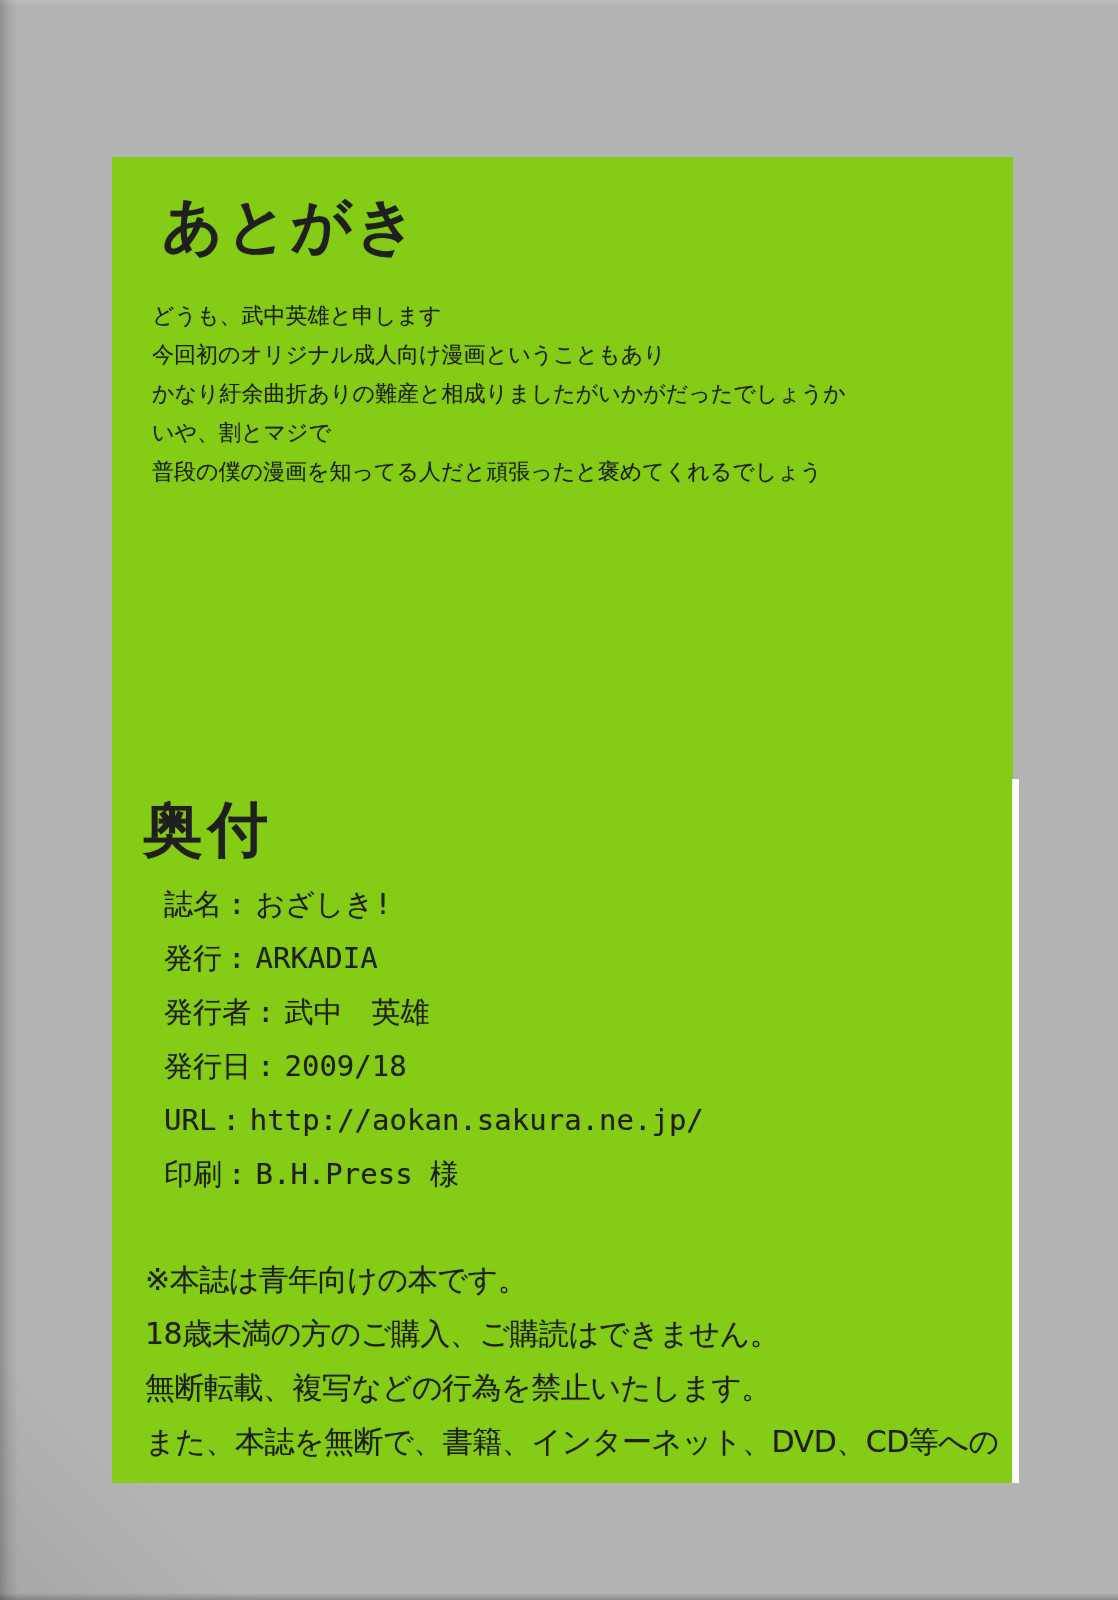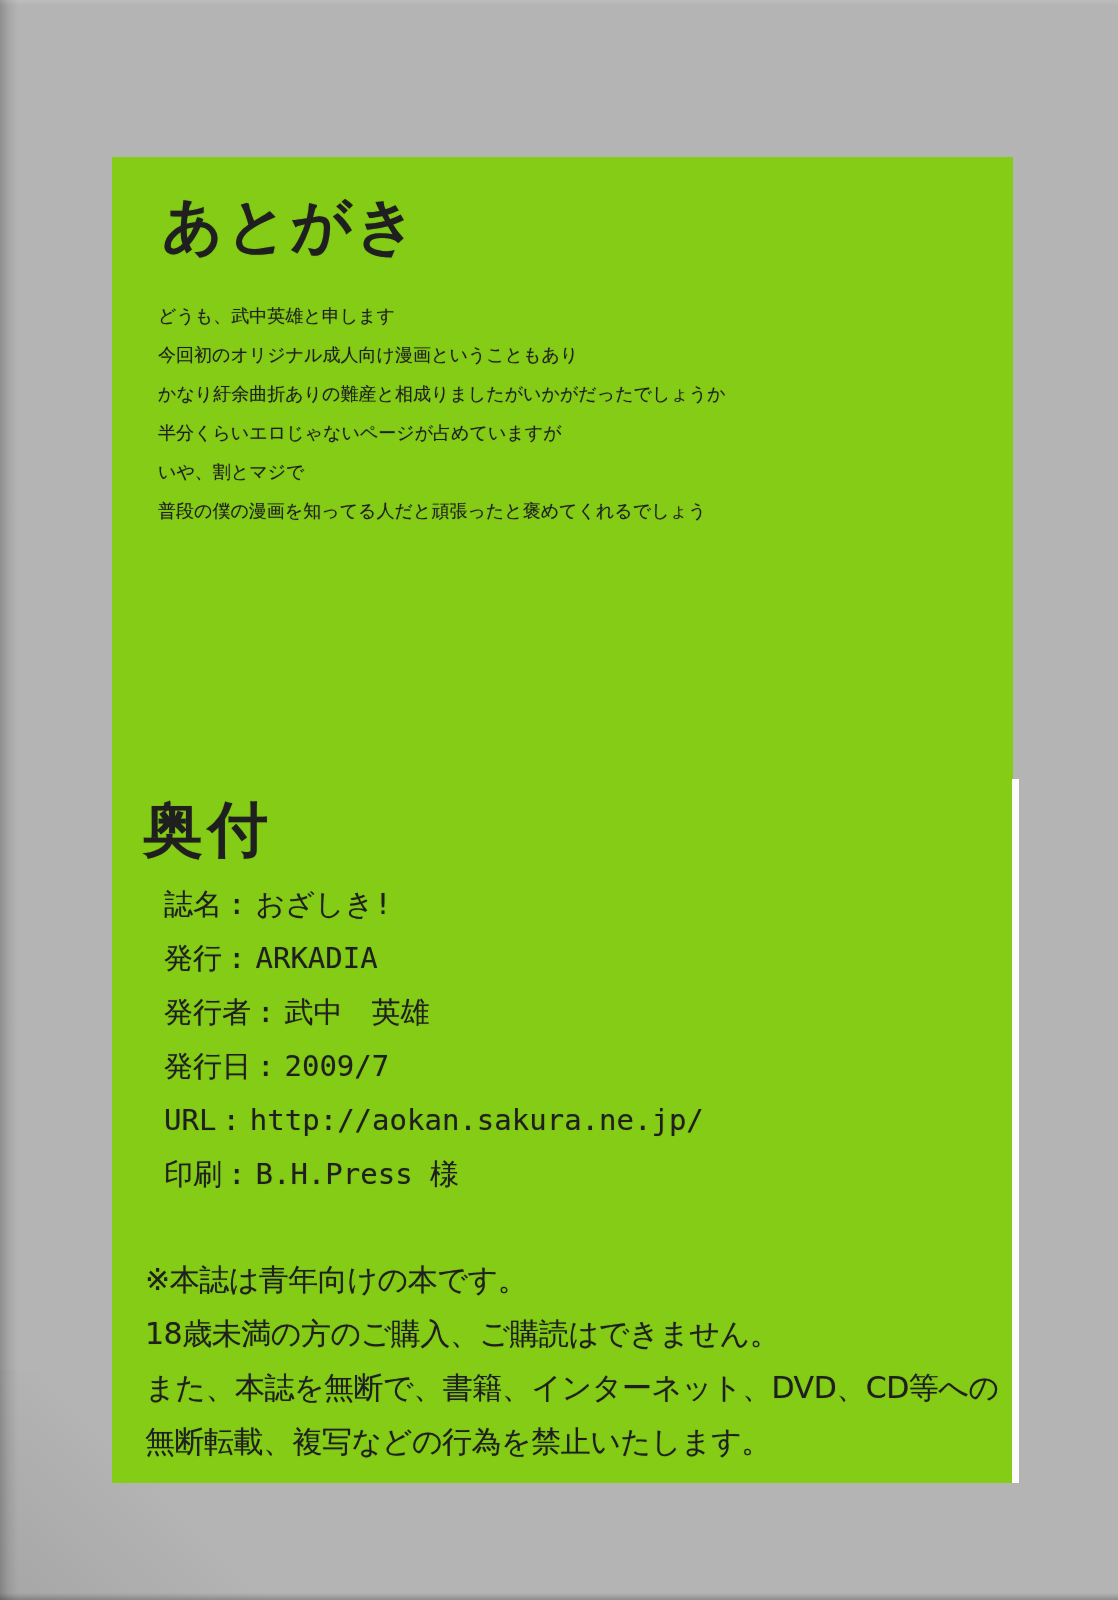--- a/index.html
+++ b/index.html
@@ -70,22 +70,22 @@
     position: absolute;
     left: 50px; top: 38px;
     font-size: 60px;
     line-height: 1;
     font-weight: bold;
     letter-spacing: 3px;
     white-space: nowrap;
   }
   .afterword-body {
     position: absolute;
-    left: 46px; top: 139px;
-    font-size: 18px;
+    left: 40px; top: 139px;
+    font-size: 22px;
     line-height: 39px;
     white-space: nowrap;
   }
   .colophon-heading {
     position: absolute;
     left: 31px; top: 630px;
     font-size: 60px;
     line-height: 1;
     font-weight: bold;
     letter-spacing: 5px;
@@ -122,36 +122,35 @@
 
   <div class="paper">
     <div class="paper-ext"></div>
 
     <div class="afterword-heading serif-jp ink">あとがき</div>
 
     <div class="afterword-body serif-jp ink">
       <div>どうも、武中英雄と申します</div>
       <div>今回初のオリジナル成人向け漫画ということもあり</div>
       <div>かなり紆余曲折ありの難産と相成りましたがいかがだったでしょうか</div>
-      <div>半分くらいエロじゃないページが占めていますが</div>
       <div>いや、割とマジで</div>
       <div>普段の僕の漫画を知ってる人だと頑張ったと褒めてくれるでしょう</div>
     </div>
 
     <div class="colophon-heading sans-jp ink">奥付</div>
 
     <div class="colophon-list mono-jp ink">
       <div><span>誌名</span><span class="sep">:</span><span>おざしき!</span></div>
       <div><span>発行</span><span class="sep">:</span><span>ARKADIA</span></div>
       <div><span>発行者</span><span class="sep">:</span><span>武中　英雄</span></div>
-      <div><span>発行日</span><span class="sep">:</span><span>2009/7</span></div>
+      <div><span>発行日</span><span class="sep">:</span><span>2009/18</span></div>
       <div><span>URL</span><span class="sep">:</span><span>http://aokan.sakura.ne.jp/</span></div>
       <div><span>印刷</span><span class="sep">:</span><span>B.H.Press 様</span></div>
     </div>
 
     <div class="notice sans-jp ink">
       <div>※本誌は青年向けの本です。</div>
       <div>18歳未満の方のご購入、ご購読はできません。</div>
+      <div>無断転載、複写などの行為を禁止いたします。</div>
       <div>また、本誌を無断で、書籍、インターネット、DVD、CD等への</div>
-      <div>無断転載、複写などの行為を禁止いたします。</div>
     </div>
   </div>
 </div>
 
 </body></html>

